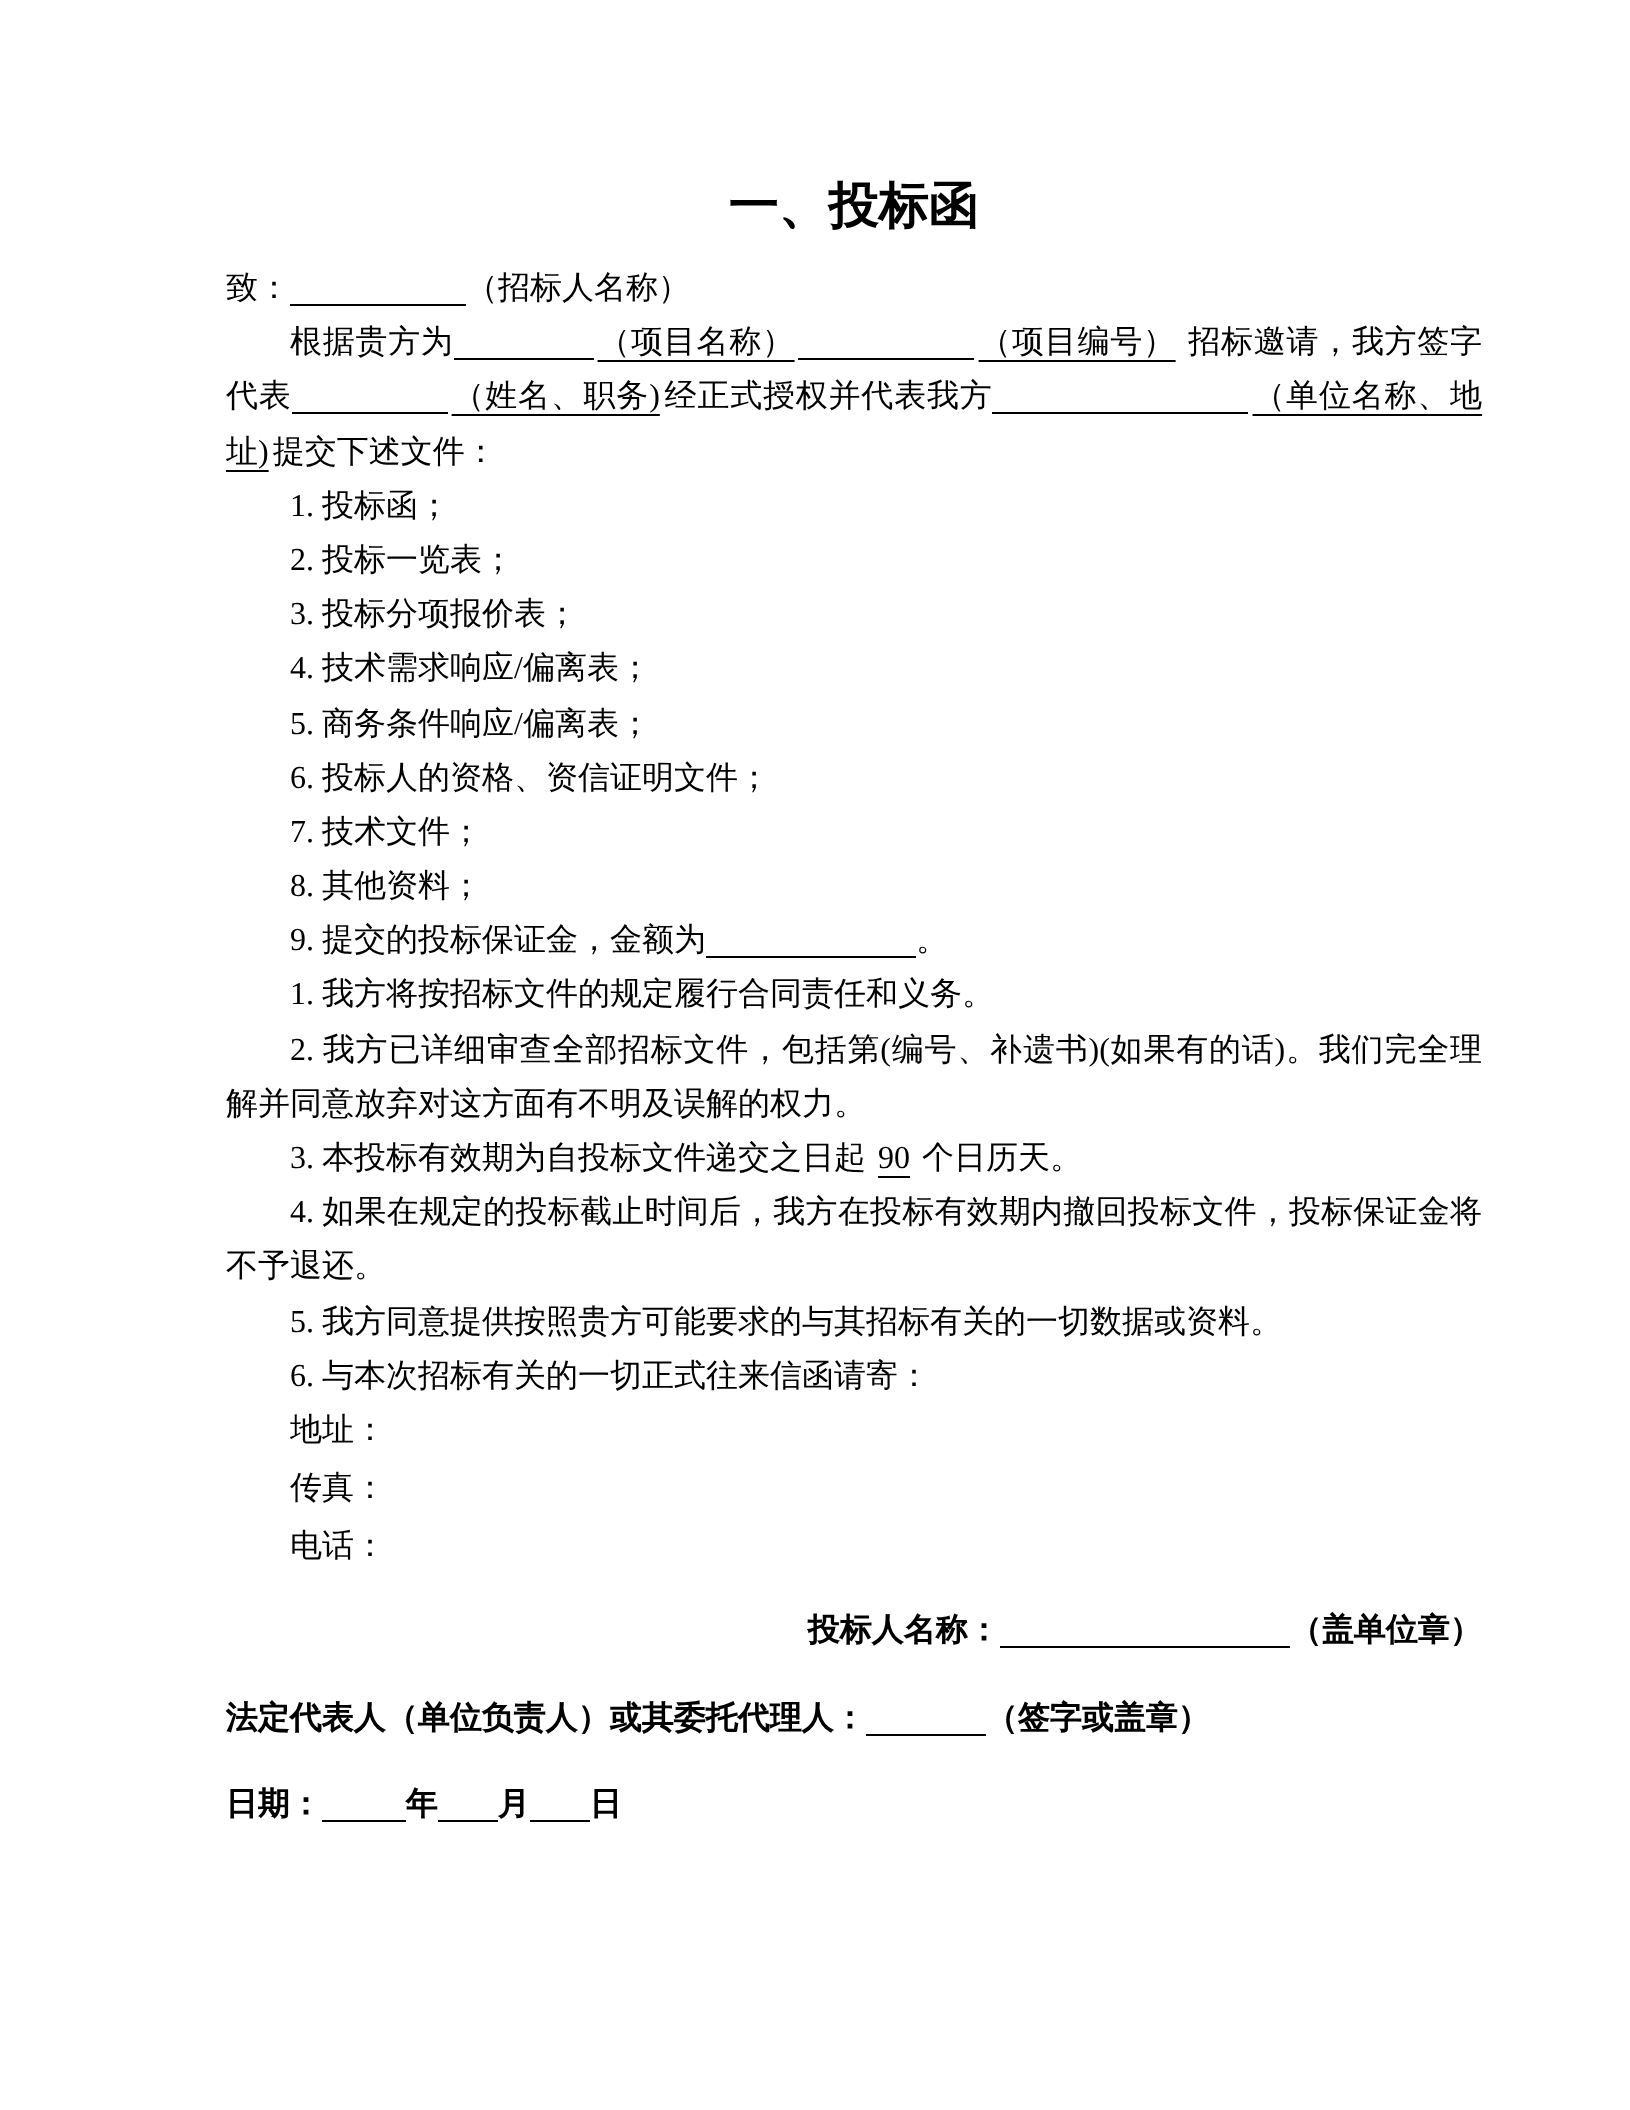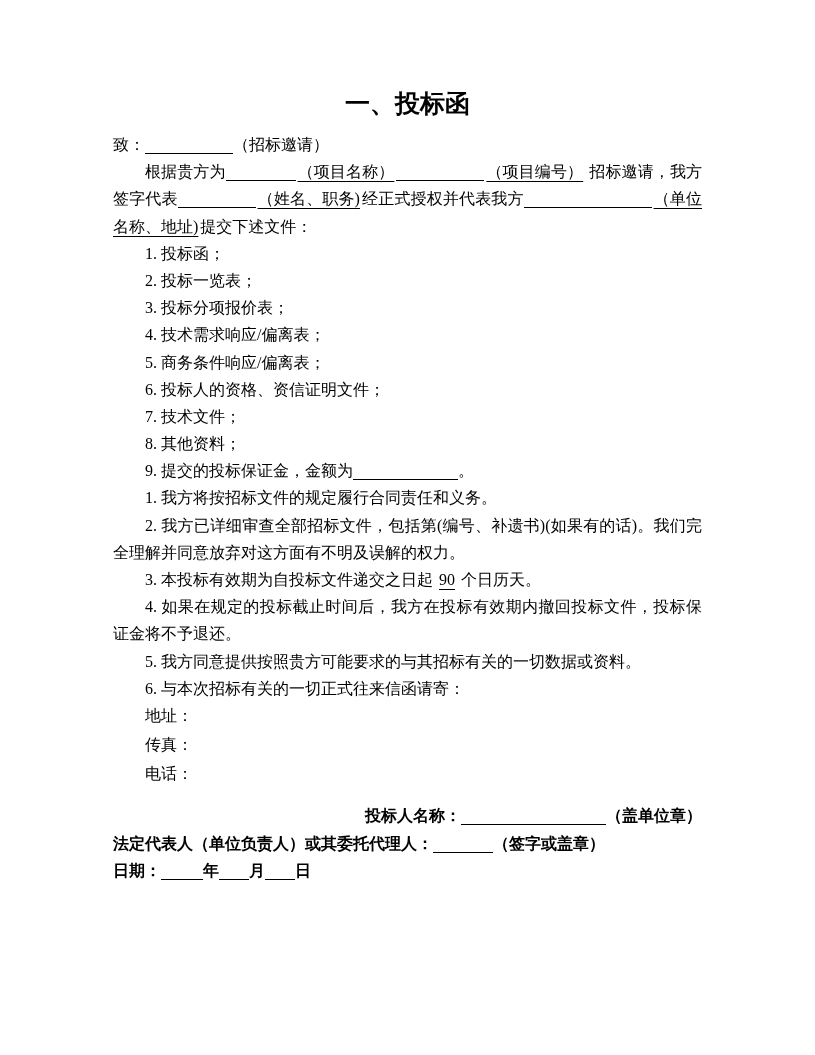--- a/index.html
+++ b/index.html
@@ -6,21 +6,21 @@
   .page {
     position: relative;
     width: 815px;
     height: 1055px;
     box-sizing: border-box;
     background: #ffffff;
     color: #000000;
     font-family: "Liberation Serif", "DejaVu Serif", serif;
     font-size: 16px;
     line-height: 1.7;
-    padding: 86px 113px 0 113px;
+    padding: 86px 74px 0 113px;
     overflow: hidden;
   }
   .doc-title {
     margin: 0 0 10px 0;
     text-align: center;
     font-size: 25px;
     font-weight: bold;
     line-height: 1.4;
   }
   p { margin: 0; }
@@ -32,31 +32,31 @@
     border-bottom: 1px solid #000;
     vertical-align: -4px;
   }
   .ul {
     text-decoration: underline;
     text-underline-offset: 4px;
     padding: 0 2px;
   }
   .contact { line-height: 1.8; }
   .sig { font-weight: bold; }
-  .mt-sm { margin-top: 0; }
+  .mt-sm { margin-top: 16px; }
   .mt-md { margin-top: 14px; text-align: right; }
 </style>
 </head>
 <body>
 
 <div class="page">
 
   <h1 class="doc-title">一、投标函</h1>
 
-  <p><span>致：</span><span class="blank" style="width: 88px;"></span><span>（招标邀请）</span></p>
+  <p><span>致：</span><span class="blank" style="width: 88px;"></span><span>（招标人名称）</span></p>
 
   <p class="indent justify"><span>根据贵方为</span><span class="blank" style="width: 70px;"></span><span class="ul">（项目名称）</span><span class="blank" style="width: 88px;"></span><span class="ul">（项目编号）</span><span> 招标邀请，我方签字代表</span><span class="blank" style="width: 78px;"></span><span class="ul">（姓名、职务)</span><span>经正式授权并代表我方</span><span class="blank" style="width: 128px;"></span><span class="ul">（单位名称、地址)</span><span>提交下述文件：</span></p>
 
   <p class="indent"><span>1. 投标函；</span></p>
   <p class="indent"><span>2. 投标一览表；</span></p>
   <p class="indent"><span>3. 投标分项报价表；</span></p>
   <p class="indent"><span>4. 技术需求响应/偏离表；</span></p>
   <p class="indent"><span>5. 商务条件响应/偏离表；</span></p>
   <p class="indent"><span>6. 投标人的资格、资信证明文件；</span></p>
   <p class="indent"><span>7. 技术文件；</span></p>

